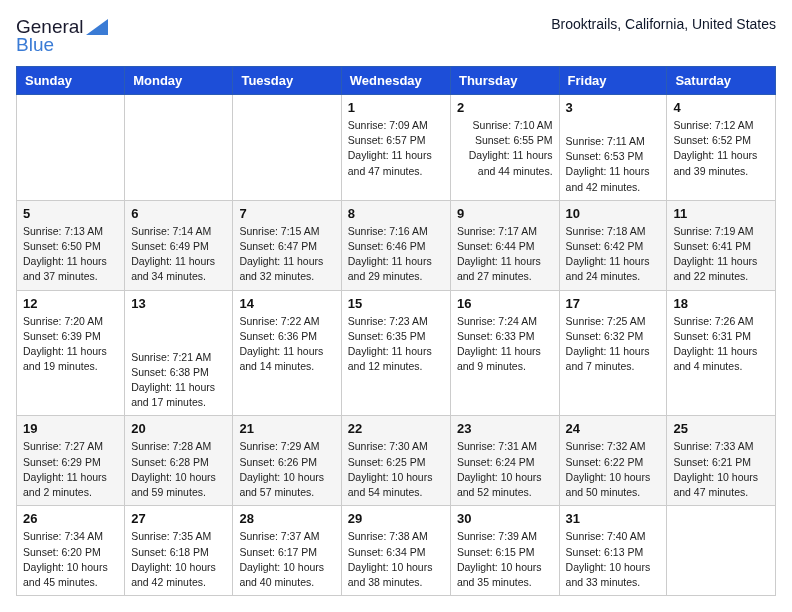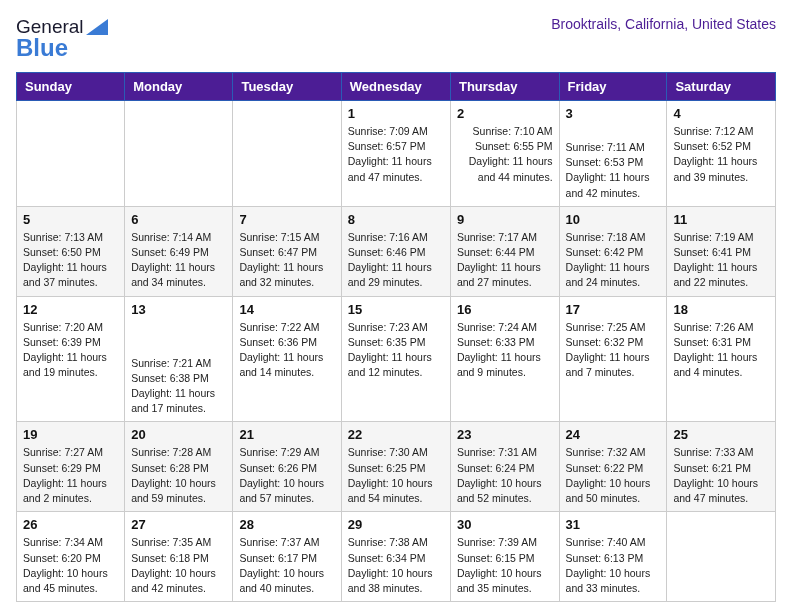--- a/index.html
+++ b/index.html
@@ -25,30 +25,30 @@
       text-align: right;
     }
     .month-title {
       font-size: 36px;
       font-weight: bold;
       color: #1a1a2e;
       line-height: 1.1;
     }
     .location {
       font-size: 14px;
-      color: #4c1d95;
+      color: #0f172a;
       text-align: right;
     }
     .calendar {
       width: 100%;
       border-collapse: collapse;
       border: 1px solid #ccc;
     }
     .calendar th {
-      background-color: #4c1d95;
+      background-color: #1d4ed8;
       color: #fff;
       text-align: left;
       padding: 6px 8px;
       font-size: 13px;
       border: 1px solid #2a5bb5;
     }
     .calendar td {
       vertical-align: top;
       padding: 5px 6px;
       border: 1px solid #ccc;
@@ -83,21 +83,21 @@
   <div class="logo">
     <div style="display:flex;align-items:center;">
       <div style="font-size:19px;font-weight:normal;color:#1a1a2e;line-height:1.15;">
         <span style="color:#1a1a2e;">General</span>
       </div>
 
       <svg width="22" height="16" viewBox="0 0 22 16" style="margin-left:2px;margin-top:0px;">
         <polygon points="0,16 22,0 22,16" fill="#3a7bd5"></polygon>
       </svg>
     </div>
-    <div style="font-size:24px;font-weight:bold;color:#3a7bd5;margin-top:-4px;">Blue</div>
+    <div style="font-size:19px;font-weight:normal;color:#3a7bd5;margin-top:-4px;">Blue</div>
   </div>
   <div class="title-block">
     <div class="location">Brooktrails, California, United States</div>
   </div>
 </div>
 
 <table class="calendar">
   <thead>
     <tr>
     <th>Sunday</th>

